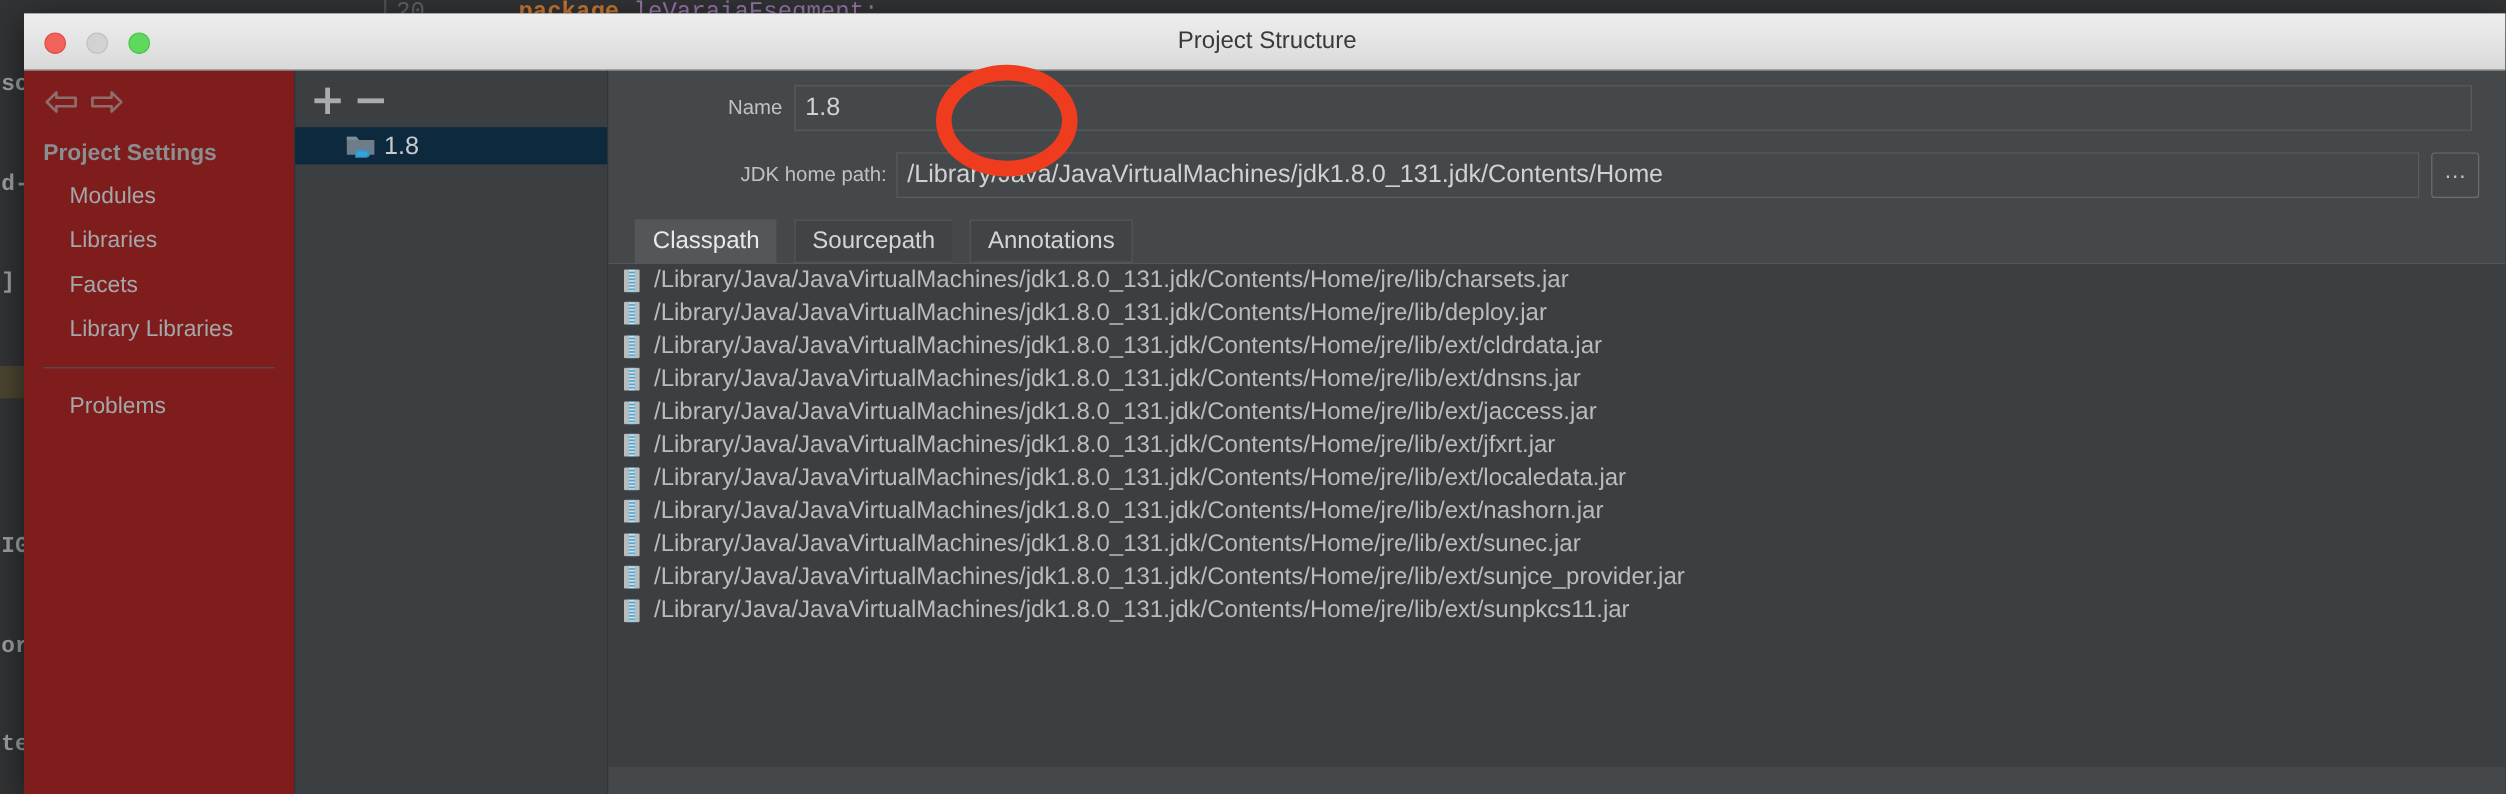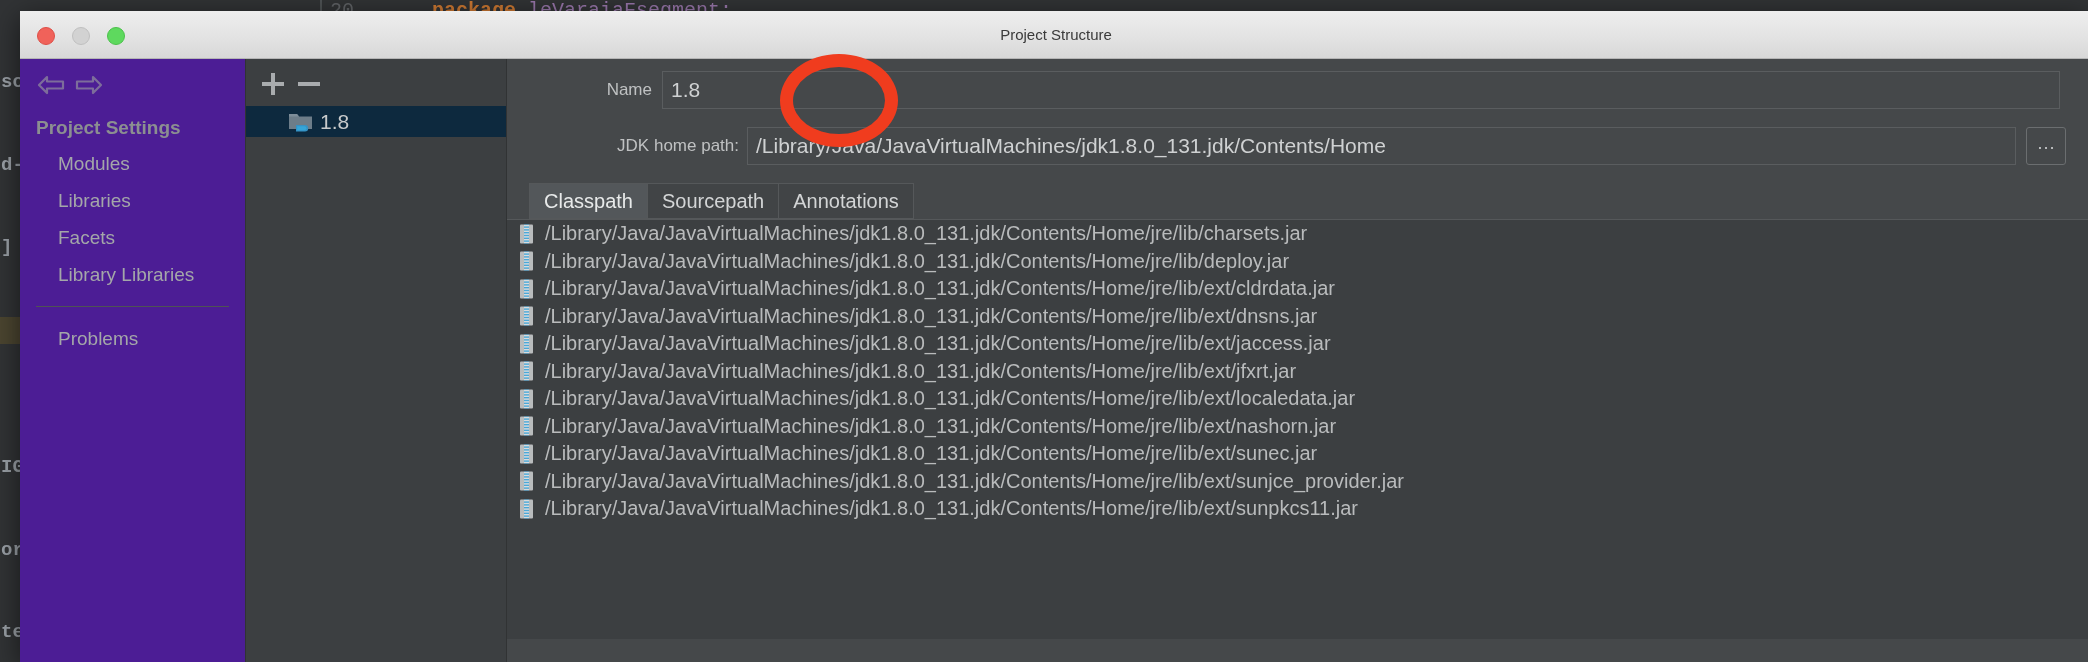--- a/index.html
+++ b/index.html
@@ -20,21 +20,21 @@
   .bg-gutter-strip {
     position: absolute; left: 0; top: 0; width: 26px; height: 662px;
     background: #313335;
   }
   .bg-code-col {
     position: absolute; left: 0; top: 0; width: 26px; height: 662px;
     font-family: "Liberation Mono", monospace;
     font-size: 19px; font-weight: bold;
     color: #9aa0a6;
     line-height: 27.5px;
-    padding-top: 14px;
+    padding-top: 2px;
     overflow: hidden;
     white-space: pre;
   }
   .bg-code-col div { padding-left: 1px; }
   .bg-hl-a { background: #4b4530; color: #4b4530; }
   .bg-editor-right {
     position: absolute; left: 26px; top: 0; right: 0; height: 27px;
     background: #313335;
   }
   .bg-lineno {
@@ -88,41 +88,41 @@
   }
   #titlebar {
     position: relative;
     height: 48px;
     background: linear-gradient(to bottom, #eeeeee 0%, #e3e3e3 55%, #d8d8d8 100%);
     border-bottom: 1px solid #b5b5b5;
   }
   #title-text {
     position: absolute; left: 4px; right: 0; top: 0;
     line-height: 47px; text-align: center;
-    font-size: 15px; color: #3a3a3a;
+    font-size: 20px; color: #3a3a3a;
   }
   .traffic {
     position: absolute; top: 16px;
     width: 18px; height: 18px; border-radius: 50%;
   }
   .traffic.close { left: 17px; background: #f0625a; border: 1px solid #de4f47; }
   .traffic.min   { left: 52px; background: #d2d2d2; border: 1px solid #c0c0c0; }
   .traffic.max   { left: 87px; background: #5ed95e; border: 1px solid #4bc24b; }
 
   #dialog-body {
     position: relative;
     height: 603px;
     background: #45484a;
     display: flex;
   }
 
   
   #nav-pane {
     width: 225px;
-    background: #4c1d95;
+    background: #7f1d1d;
     position: relative;
     flex: 0 0 225px;
   }
   #nav-arrows {
     height: 52px; position: relative;
   }
   .arrow-btn {
     position: absolute; top: 14px;
     width: 30px; height: 24px;
     opacity: .62;
@@ -232,20 +232,21 @@
     line-height: 30px;
     flex: 0 0 40px;
   }
 
   
   #tabs {
     display: flex;
     margin: 18px 0 0 22px;
     height: 36px;
     align-items: stretch;
+    gap: 15px;
   }
   .tab {
     font-size: 20px;
     color: #d3d5d6;
     padding: 0 14px;
     line-height: 34px;
     border: 1px solid #55585a;
     border-right: none;
     background: #414446;
   }

